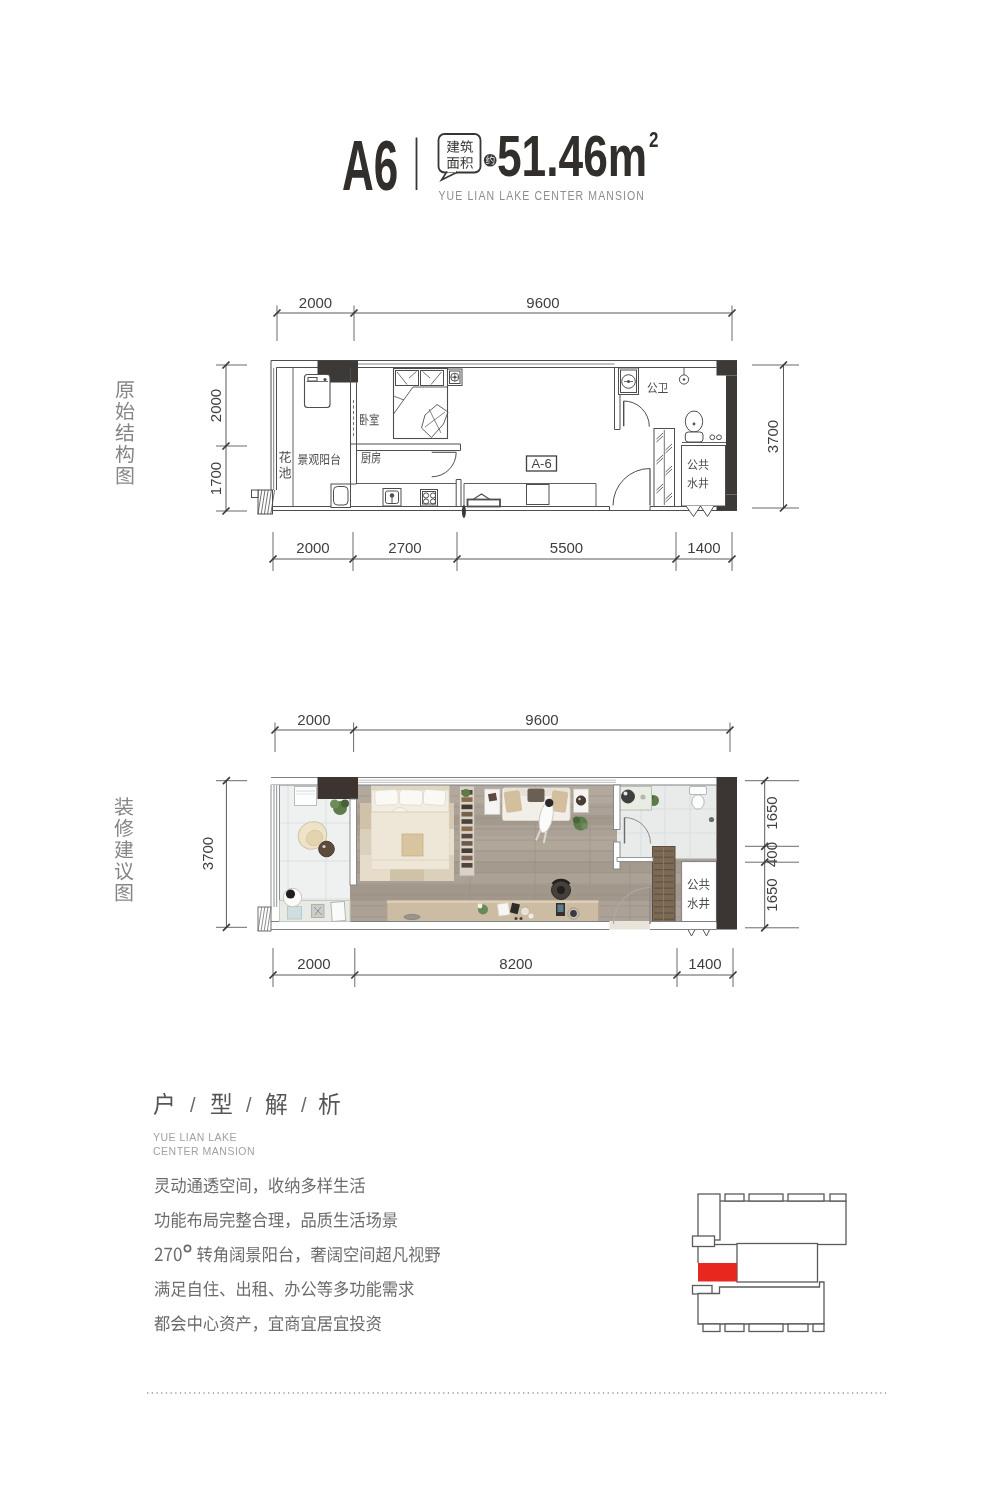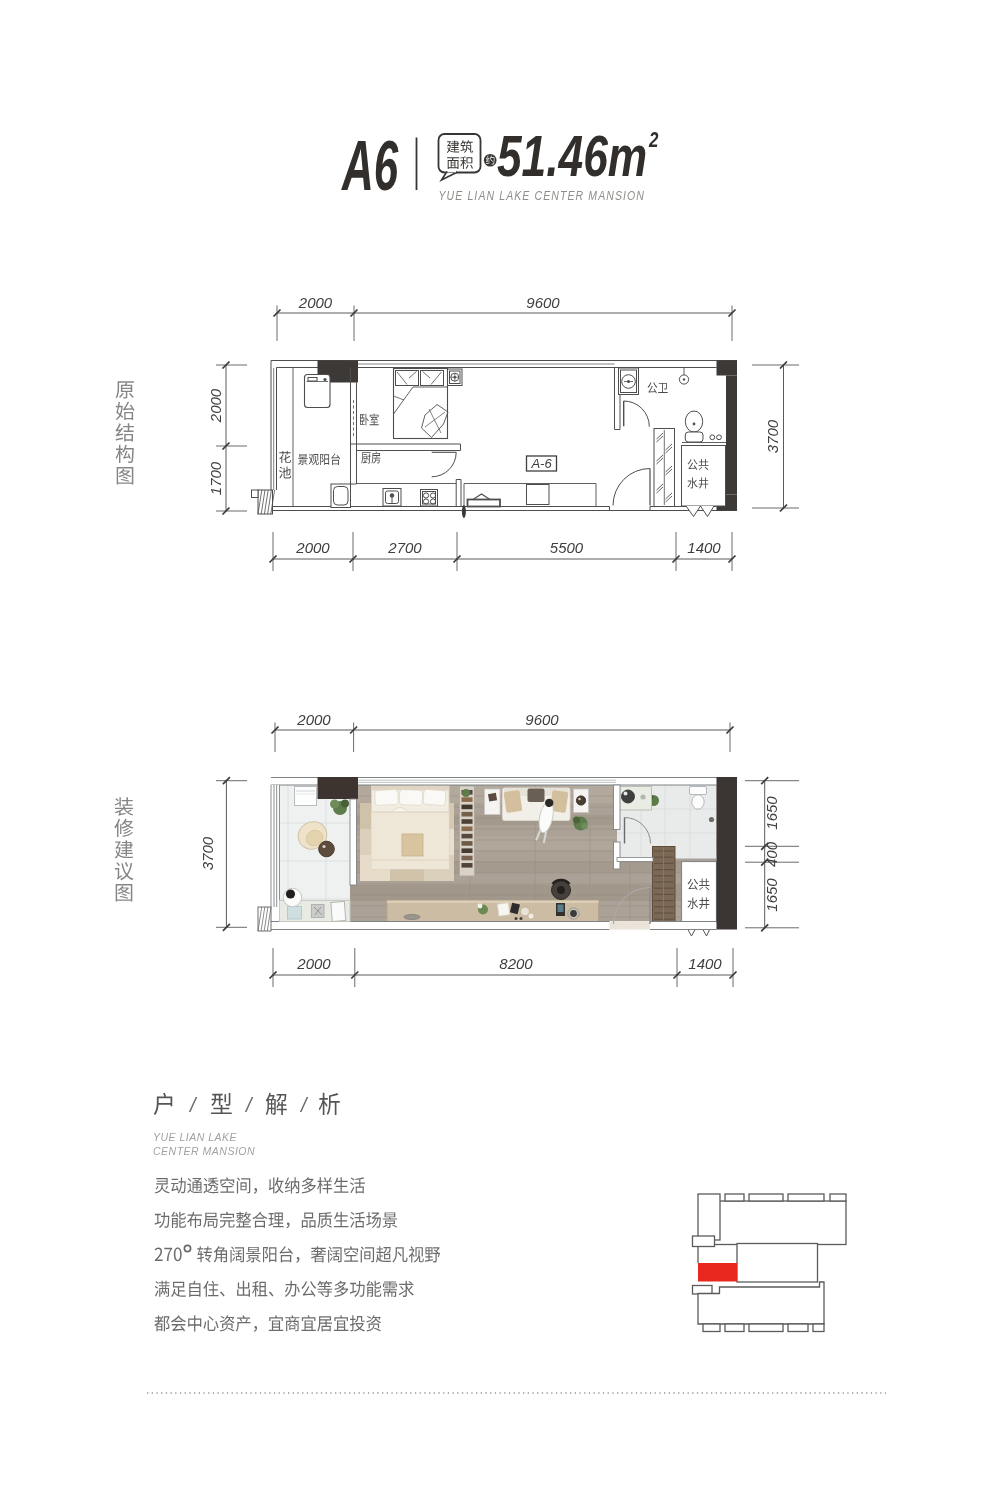--- a/index.html
+++ b/index.html
@@ -1,15 +1,15 @@
 <!DOCTYPE html>
 <html><head><meta charset="utf-8"><title>A6</title>
 <style>
 html,body{margin:0;padding:0;background:#ffffff;}
-#page{position:relative;width:1000px;height:1507px;background:#ffffff;overflow:hidden;font-style:italic;}
+#page{position:relative;width:1000px;height:1507px;background:#ffffff;overflow:hidden;}
 </style></head>
 <body>
 <div id="page">
 <svg width="1000" height="1507" viewBox="0 0 1000 1507">
 <defs>
         <path id="g0" d="M394 755V695H581V620H330V561H581V483H387V422H581V345H379V288H581V209H337V149H581V49H652V149H937V209H652V288H899V345H652V422H876V561H945V620H876V755H652V840H581V755ZM652 561H809V483H652ZM652 620V695H809V620ZM97 393C97 404 120 417 135 425H258C246 336 226 259 200 193C173 233 151 283 134 343L78 322C102 241 132 177 169 126C134 60 89 8 37 -30C53 -40 81 -66 92 -80C140 -43 183 7 218 70C323 -30 469 -55 653 -55H933C937 -35 951 -2 962 14C911 13 694 13 654 13C485 13 347 35 249 132C290 225 319 342 334 483L292 493L278 492H192C242 567 293 661 338 758L290 789L266 778H64V711H237C197 622 147 540 129 515C109 483 84 458 66 454C76 439 91 408 97 393Z"></path>
         <path id="g1" d="M543 299C598 245 660 169 689 120L747 163C719 211 654 284 598 335ZM41 126 57 55C157 77 293 108 422 138L415 203L275 174V429H413V496H64V429H203V159ZM463 508V286C463 180 442 60 285 -24C300 -35 326 -63 336 -78C505 14 536 161 536 284V441H755V57C755 -12 760 -29 776 -42C790 -56 812 -60 832 -60C844 -60 870 -60 883 -60C900 -60 919 -57 932 -52C945 -45 955 -35 961 -19C967 -4 970 35 972 70C952 76 928 88 914 100C913 66 912 39 909 27C908 16 903 10 899 8C895 6 885 5 878 5C869 5 856 5 849 5C842 5 837 6 832 9C829 13 828 28 828 50V508ZM205 845C170 732 110 624 35 554C53 544 85 524 99 512C138 554 176 608 209 669H264C287 621 311 561 320 523L386 549C378 581 359 627 339 669H490V734H241C255 765 267 796 277 828ZM593 842C567 735 519 633 456 566C475 555 506 535 519 523C552 562 583 613 609 669H680C714 622 747 564 763 527L829 553C816 585 789 629 761 669H942V734H637C648 764 658 795 666 826Z"></path>
         <path id="g2" d="M389 334H601V221H389ZM389 395V506H601V395ZM389 160H601V43H389ZM58 774V702H444C437 661 426 614 416 576H104V-80H176V-27H820V-80H896V576H493L532 702H945V774ZM176 43V506H320V43ZM820 43H670V506H820Z"></path>
         <path id="g3" d="M760 205C812 118 867 1 889 -71L960 -41C937 30 880 144 826 230ZM555 228C527 126 476 28 411 -36C430 -46 461 -68 475 -79C540 -10 597 98 630 211ZM556 697H841V398H556ZM484 769V326H916V769ZM397 831C311 797 162 768 35 750C44 733 54 707 57 691C110 697 167 706 223 716V553H46V483H212C170 368 99 238 32 167C45 148 65 117 73 96C126 158 180 259 223 361V-81H295V384C333 330 382 256 401 220L446 283C425 313 326 431 295 464V483H453V553H295V730C349 742 399 756 440 771Z"></path>
         <path id="g4" d="M40 53 52 -20C154 1 293 29 427 56L422 122C281 95 135 68 40 53ZM498 415C571 350 655 258 691 196L747 243C709 306 624 394 549 457ZM61 424C76 432 101 437 231 452C185 388 142 337 123 317C91 281 66 256 44 252C53 233 64 199 68 184C91 196 127 204 413 252C410 267 409 295 410 316L174 281C256 369 338 479 408 590L345 628C325 591 301 553 277 518L140 505C204 590 267 699 317 807L246 836C199 716 121 589 97 556C73 522 55 500 36 495C45 476 57 440 61 424ZM566 840C534 704 478 568 409 481C426 471 458 450 472 439C502 480 530 530 555 586H849C838 193 824 43 794 10C783 -3 772 -7 753 -6C729 -6 672 -6 609 0C623 -21 632 -51 633 -72C689 -76 747 -77 780 -73C815 -70 837 -61 859 -33C897 15 909 166 922 618C922 628 923 656 923 656H584C604 710 623 767 638 825Z"></path>

